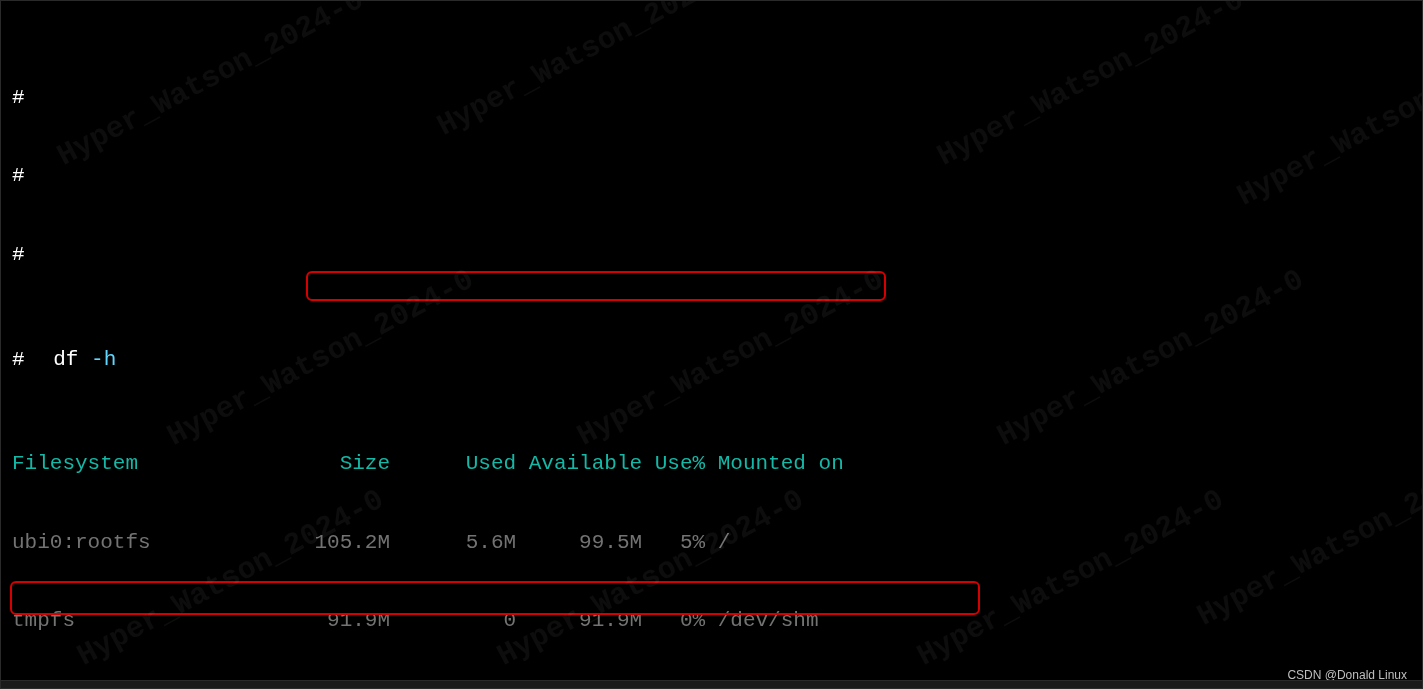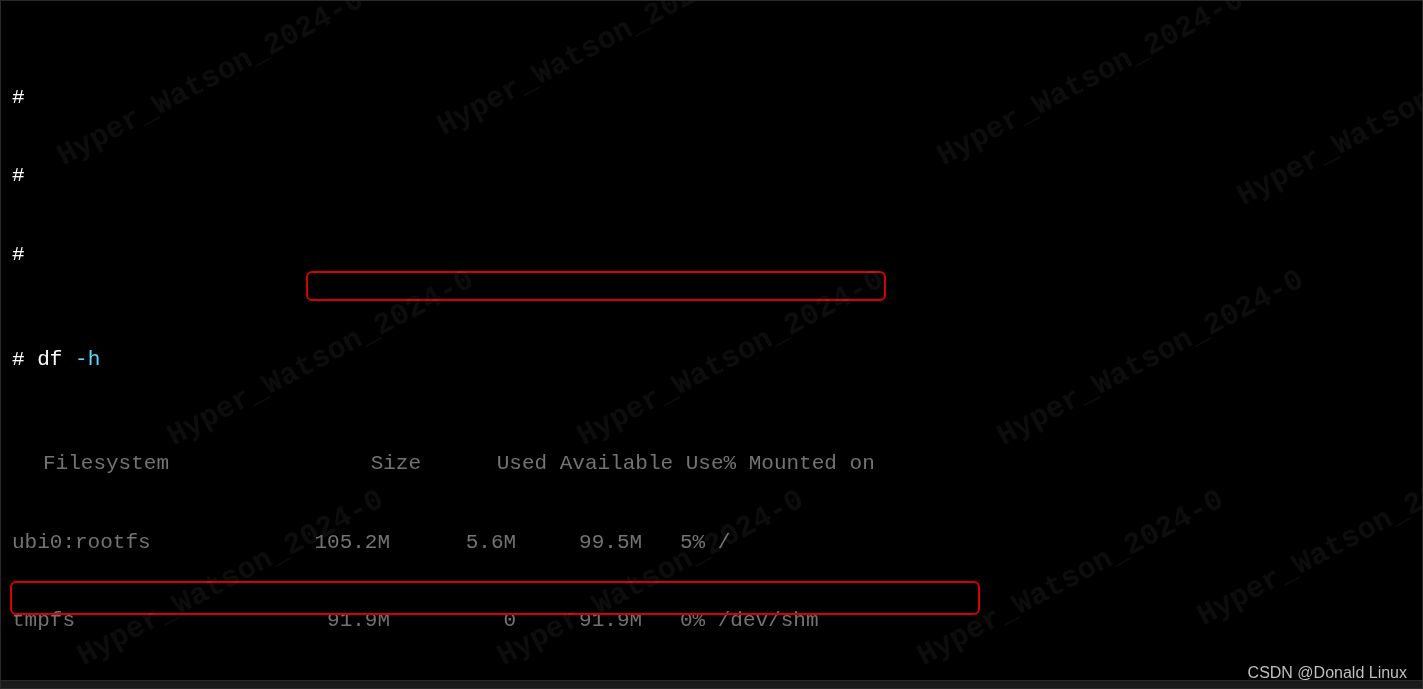--- a/index.html
+++ b/index.html
@@ -24,23 +24,23 @@
     background: #000;
     padding: 6px 0 0 0;
     box-sizing: border-box;
     white-space: pre;
   }
   .line {
     height: 26px;
     padding-left: 12px;
   }
   .prompt { color: #ffffff; }
-  .cmd    { color: #ffffff; }
+  .cmd    { color: #ffffff; margin-left: 16px; }
   .flag   { color: #5fd7ff; }   
-  .hdr    { color: #737373; margin-left: 31px; }
+  .hdr    { color: #14b8a6; }
   .val    { color: #737373; }
 
   
   .hl {
     position: absolute;
     border: 2px solid #d60000;
     border-radius: 6px;
     pointer-events: none;
     box-sizing: border-box;
   }
@@ -56,21 +56,21 @@
     transform: rotate(-28deg);
     pointer-events: none;
     white-space: nowrap;
   }
 
   
   .credit {
     position: absolute;
     right: 16px;
     bottom: 6px;
-    font-size: 16px;
+    font-size: 12px;
     color: #bfbfbf;
     font-family: Arial, sans-serif;
   }
 
   
   .statusbar {
     position: absolute;
     left: 0;
     bottom: 0;
     width: 1423px;

